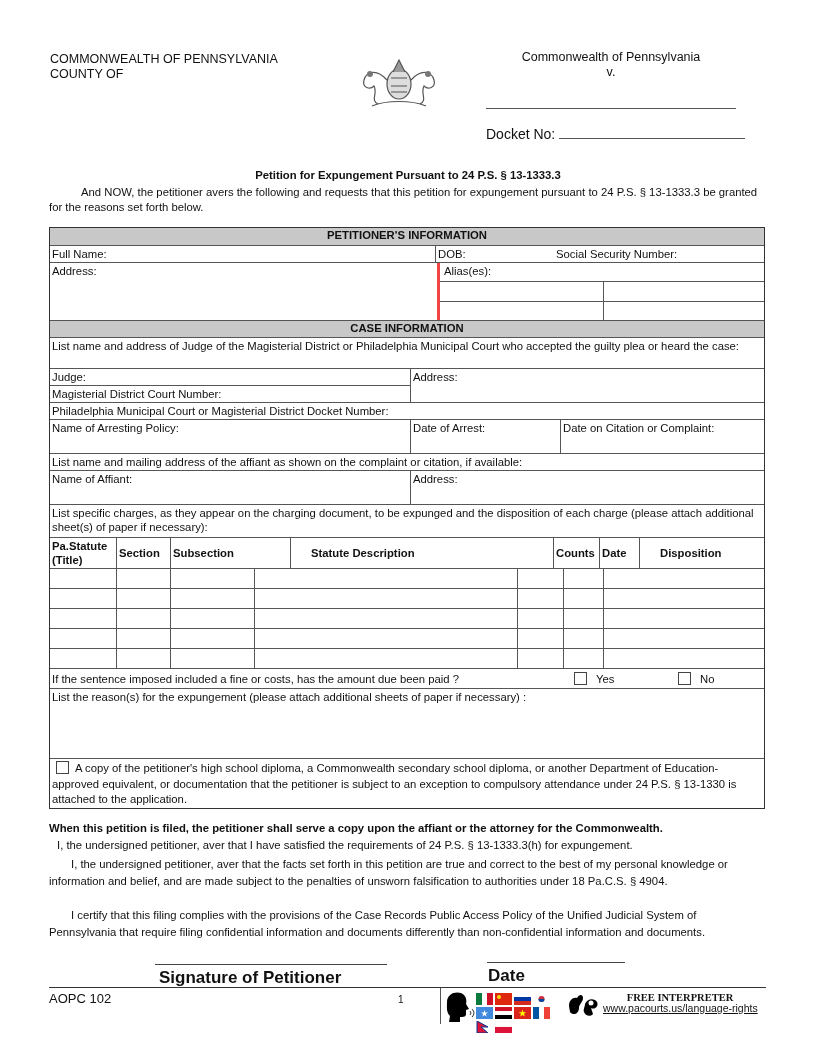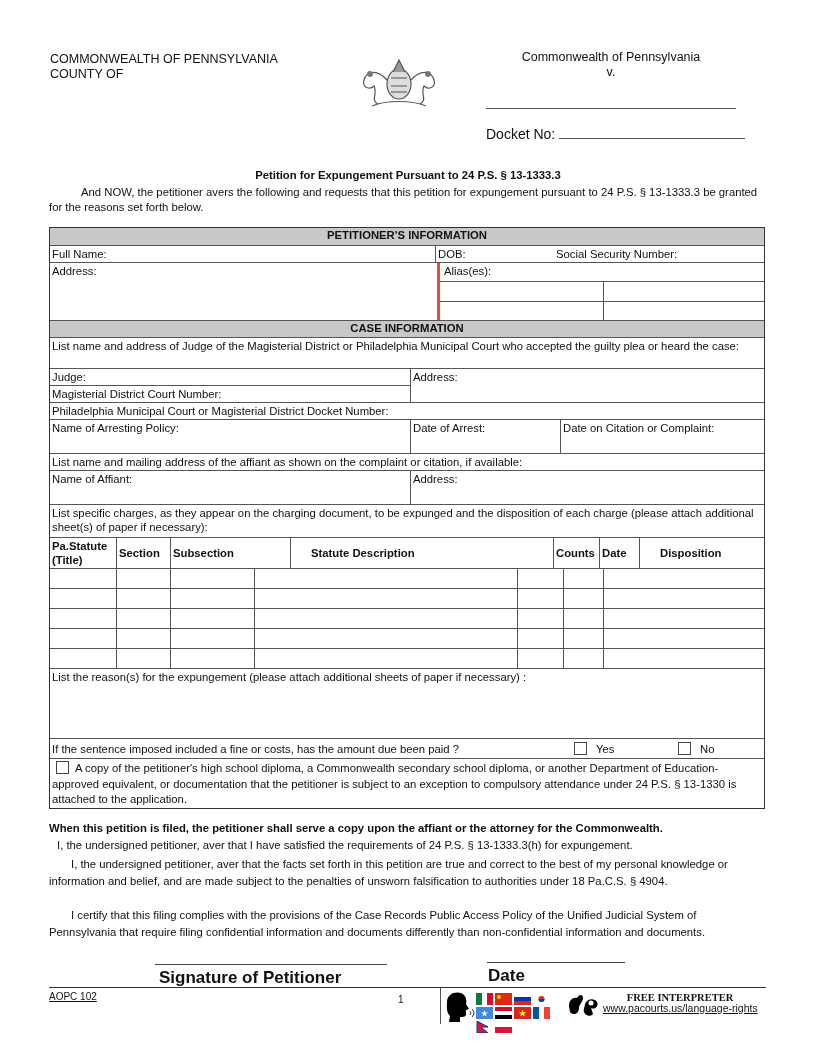--- a/index.html
+++ b/index.html
@@ -28,21 +28,21 @@
   .section-hdr.first { border-top: none; }
   .th { font-weight: bold; }
   .cb { display: inline-block; width: 13px; height: 13px; border: 1px solid #444; background: #fff; vertical-align: middle; }
 
   
   .bold-note { left: 49px; top: 822px; font-weight: bold; font-size: 11.3px; }
   .para { left: 49px; width: 716px; font-size: 11.3px; line-height: 17px; }
   .sig-line { border-bottom: 1px solid #444; }
   .sig-label { font-weight: bold; font-size: 17px; }
   .foot-rule { left: 49px; top: 987px; width: 717px; border-top: 1px solid #333; }
-  .aopc { left: 49px; top: 991px; font-size: 10px; text-decoration: underline; }
+  .aopc { left: 49px; top: 991px; font-size: 13px; }
   .pnum { left: 398px; top: 994px; font-size: 10px; }
   .vbar { left: 440px; top: 988px; height: 36px; border-left: 1px solid #555; }
   .interp-title { left: 600px; top: 992px; width: 160px; text-align: center; font-weight: bold; font-size: 10.5px; font-family: Liberation Serif, serif; }
   .interp-url { left: 603px; top: 1002px; font-size: 10.5px; text-decoration: underline; color: #111; }
   .flags { left: 476px; top: 993px; display: grid; grid-template-columns: repeat(4, 17px); grid-auto-rows: 12px; gap: 2px 2px; }
   .flag { width: 17px; height: 12px; }
 </style>
 </head>
 <body>
 
@@ -189,36 +189,36 @@
   <div class="row" style="height:20px;">
     <div class="cell nl" style="width:66px;"></div>
       <div class="cell" style="width:54px;"></div>
       <div class="cell" style="width:84px;"></div>
       <div class="cell" style="width:263px;"></div>
       <div class="cell" style="width:46px;"></div>
       <div class="cell" style="width:40px;"></div>
       <div class="cell" style="flex:1;"></div>
   </div>
 
-  <div class="row" style="height:70px;">
-    <div class="cell nl" style="flex:1;"><span>List the reason(s) for the expungement (please attach additional sheets of paper if necessary) :</span></div>
-  </div>
-
   <div class="row" style="height:20px; align-items:center;">
     <div class="cell nl" style="width:524px;">If the sentence imposed included a fine or costs, has the amount due been paid  ?</div>
     <div style="display:flex; align-items:center; width:104px;">
       <span class="cb"></span>
       <span style="margin-left:9px;">Yes</span>
     </div>
     <div style="display:flex; align-items:center;">
       <span class="cb"></span>
       <span style="margin-left:9px;">No</span>
     </div>
   </div>
 
+  <div class="row" style="height:70px;">
+    <div class="cell nl" style="flex:1;"><span>List the reason(s) for the expungement (please attach additional sheets of paper if necessary) :</span></div>
+  </div>
+
   <div class="row" style="height:50px;">
     <div class="cell nl" style="flex:1; line-height:15.5px; padding-top:2px;">
       <span class="cb" style="margin:0 6px 0 4px; vertical-align:-2px;"></span><span>A copy of the petitioner's high school diploma, a Commonwealth secondary school diploma, or another Department of Education-approved equivalent, or documentation that the petitioner is subject to an exception to compulsory attendance under 24 P.S. § 13-1330 is attached to the application.</span>
     </div>
   </div>
 </div>
 
 <div class="abs bold-note">When this petition is filed, the petitioner shall serve a copy upon the affiant or the attorney for the Commonwealth.</div>
 <div class="abs para" style="top:837px; text-indent:8px;">I, the undersigned petitioner, aver that I have satisfied the requirements of 24 P.S. § 13-1333.3(h) for expungement.</div>
 <div class="abs para" style="top:856px; text-indent:22px;">I, the undersigned petitioner, aver that the facts set forth in this petition are true and correct to the best of my personal knowledge or information and belief, and are made subject to the penalties of unsworn falsification to authorities under 18 Pa.C.S. § 4904.</div>

